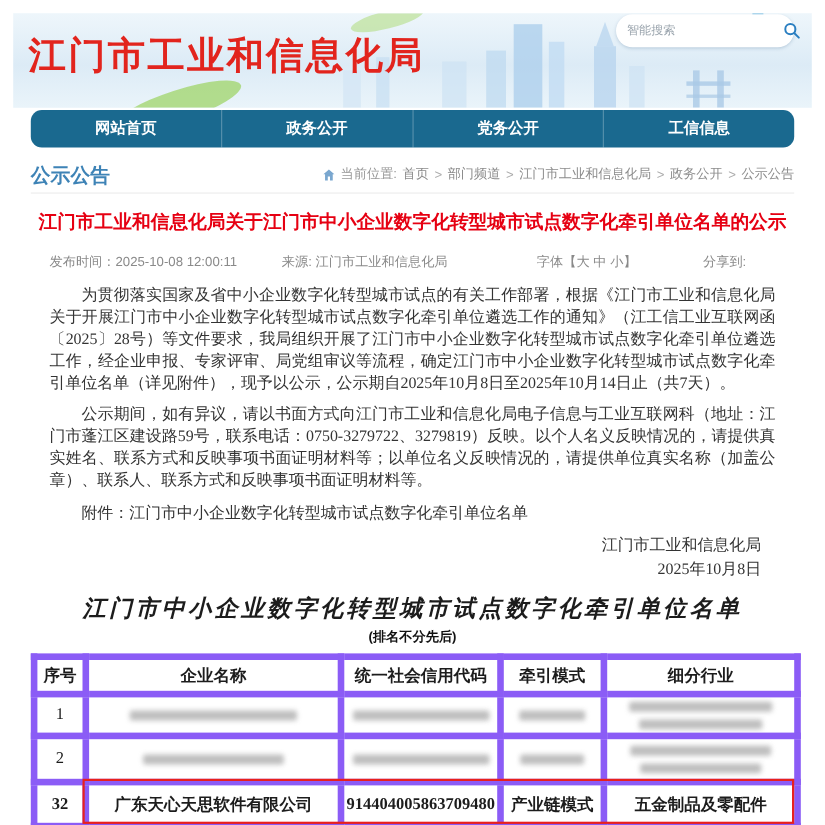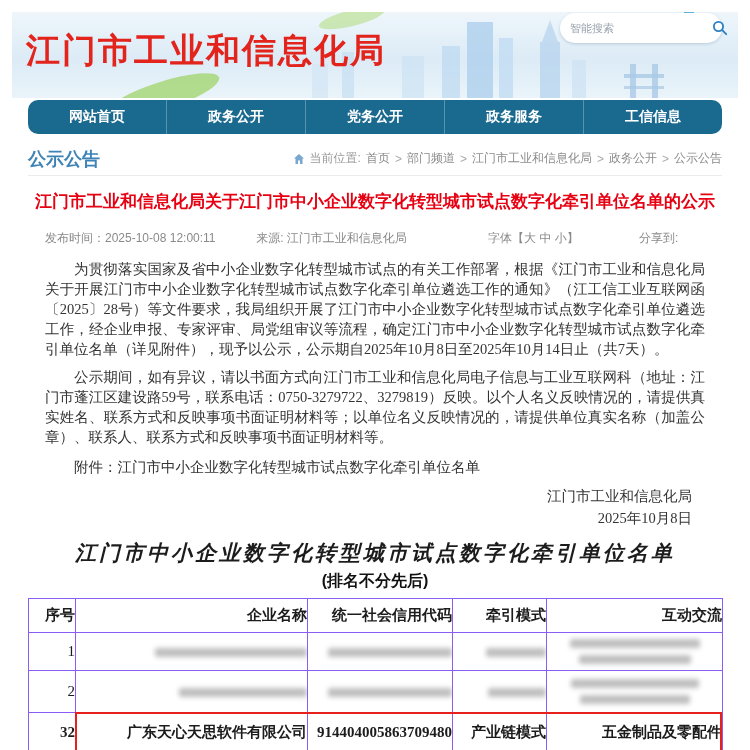--- a/index.html
+++ b/index.html
@@ -46,25 +46,25 @@
   .content p { text-indent:2em; line-height:20px; text-align:justify; }
   .content p + p { margin-top:8px; }
   .attachment { margin-top:10px; text-indent:2em; line-height:20px; cursor:pointer; }
   .signature { margin:8px 58px 0 0; text-align:right; line-height:22px; font-size:14.5px;
     font-family:"Liberation Serif","DejaVu Serif",serif; color:#333; }
 
   
   .tbl-title { margin-top:10px; text-align:center; font-size:21px; font-weight:700;
     font-style:italic; letter-spacing:3px; color:#1c1c1c;
     font-family:"Liberation Serif","DejaVu Serif",serif; }
-  .tbl-sub { margin-top:4px; text-align:center; font-size:16px; font-weight:700; color:#111; }
+  .tbl-sub { margin-top:4px; text-align:center; font-size:12px; font-weight:700; color:#111; }
   .table-wrap { position:relative; margin:6px 28px 0; }
   table { width:694px; border-collapse:collapse; table-layout:fixed;
     font-family:"Liberation Serif","DejaVu Serif",serif; color:#1c1c1c; }
-  th, td { border:1px solid #8b5cf6; text-align:right; vertical-align:middle;
+  th, td { border:6px solid #8b5cf6; text-align:center; vertical-align:middle;
     font-size:15px; overflow:hidden; }
   th { height:34px; font-weight:700; }
   tr.r1 td { height:38px; } tr.r2 td { height:42px; }
   tr.r32 td { height:40px; font-weight:700; }
   col.c-no{width:47px;} col.c-name{width:232px;} col.c-code{width:145px;}
   col.c-mode{width:94px;} col.c-ind{width:176px;}
   .bb { display:inline-block; height:9px; background:#a9a9a9; opacity:.75;
     border-radius:2px; filter:blur(2.5px); vertical-align:middle; }
   .bstack { display:flex; flex-direction:column; align-items:center; gap:7px; }
   .hl-box { position:absolute; left:47px; top:114px; width:647px; height:41px;
@@ -100,21 +100,20 @@
       <circle cx="6.5" cy="6.5" r="4.6" fill="none" stroke="#2b7fc1" stroke-width="1.8"></circle>
       <line x1="10.2" y1="10.2" x2="14.2" y2="14.2" stroke="#2b7fc1" stroke-width="1.8" stroke-linecap="round"></line>
     </svg>
   </div>
 </div>
 
 <div class="nav">
   <div class="nav-item">网站首页</div>
   <div class="nav-item">政务公开</div>
   <div class="nav-item">党务公开</div>
-  <div class="nav-item">政务服务</div>
   <div class="nav-item">工信信息</div>
 </div>
 
 <div class="crumb-row">
   <div class="section-title">公示公告</div>
   <div class="crumbs">
     <svg class="home-icon" viewBox="0 0 12 12">
       <path d="M6 1 L11 5.5 H9.5 V11 H7 V7.5 H5 V11 H2.5 V5.5 H1 Z" fill="#7aa7cf"></path>
     </svg>
     <span>当前位置:</span>
@@ -161,21 +160,21 @@
         <col class="c-code">
         <col class="c-mode">
         <col class="c-ind">
     </colgroup>
     <thead>
       <tr>
         <th>序号</th>
         <th>企业名称</th>
         <th>统一社会信用代码</th>
         <th>牵引模式</th>
-        <th>互动交流</th>
+        <th>细分行业</th>
       </tr>
     </thead>
     <tbody>
       <tr class="r1">
         <td>1</td>
         <td><span class="bb" style="width:152px"></span></td>
         <td><span class="bb" style="width:124px"></span></td>
         <td><span class="bb" style="width:60px"></span></td>
         <td>
           <div class="bstack">

